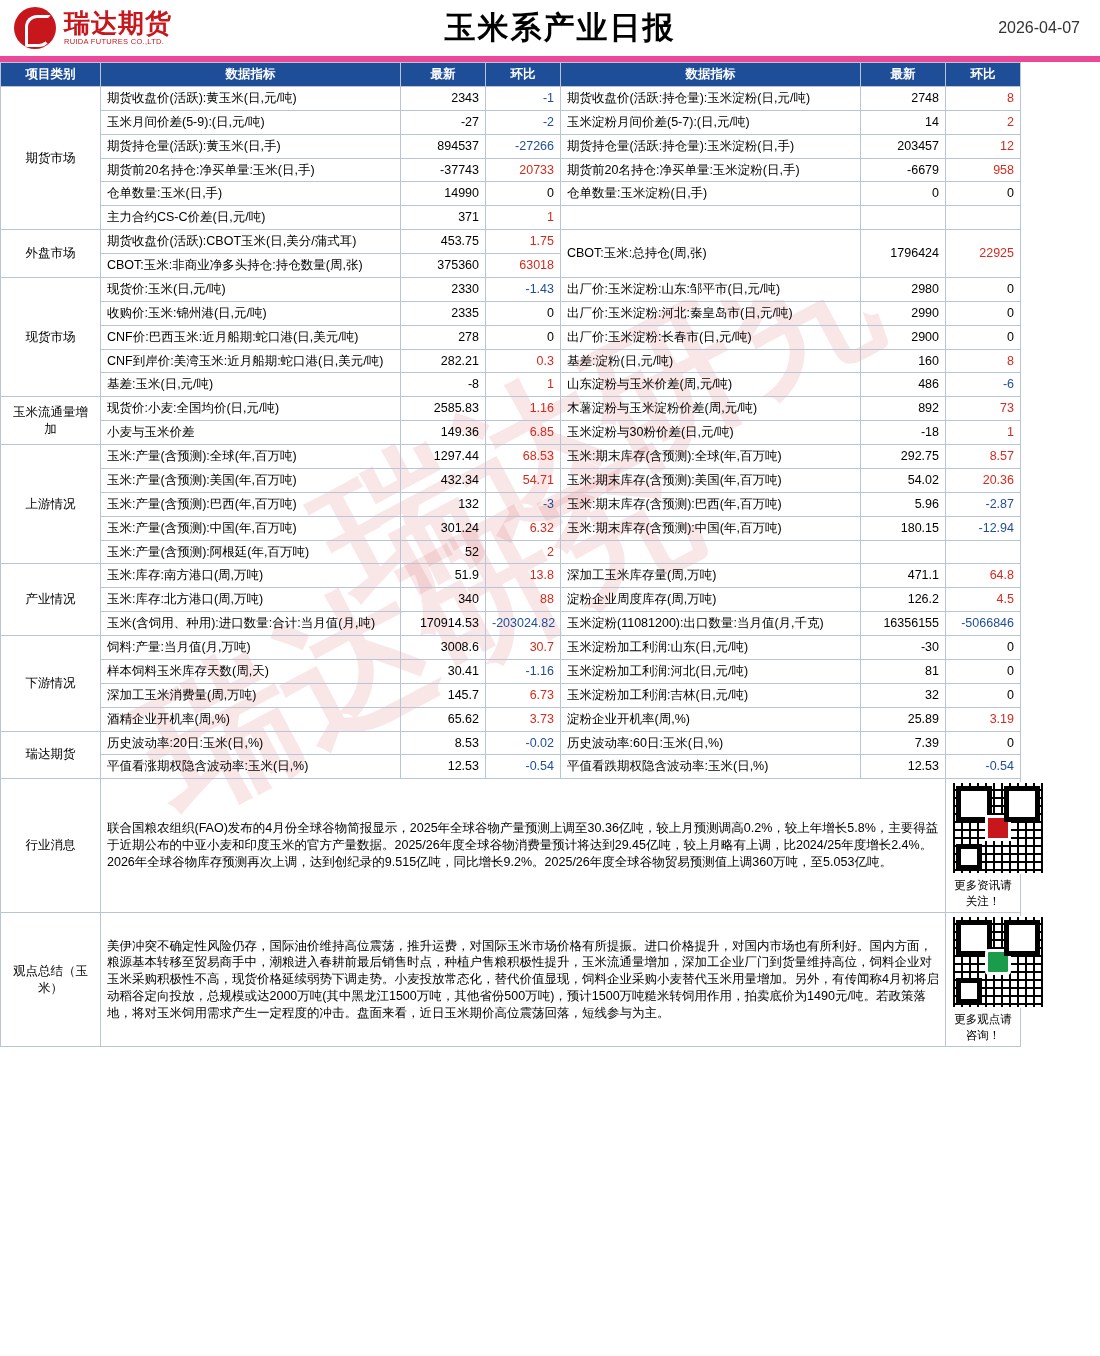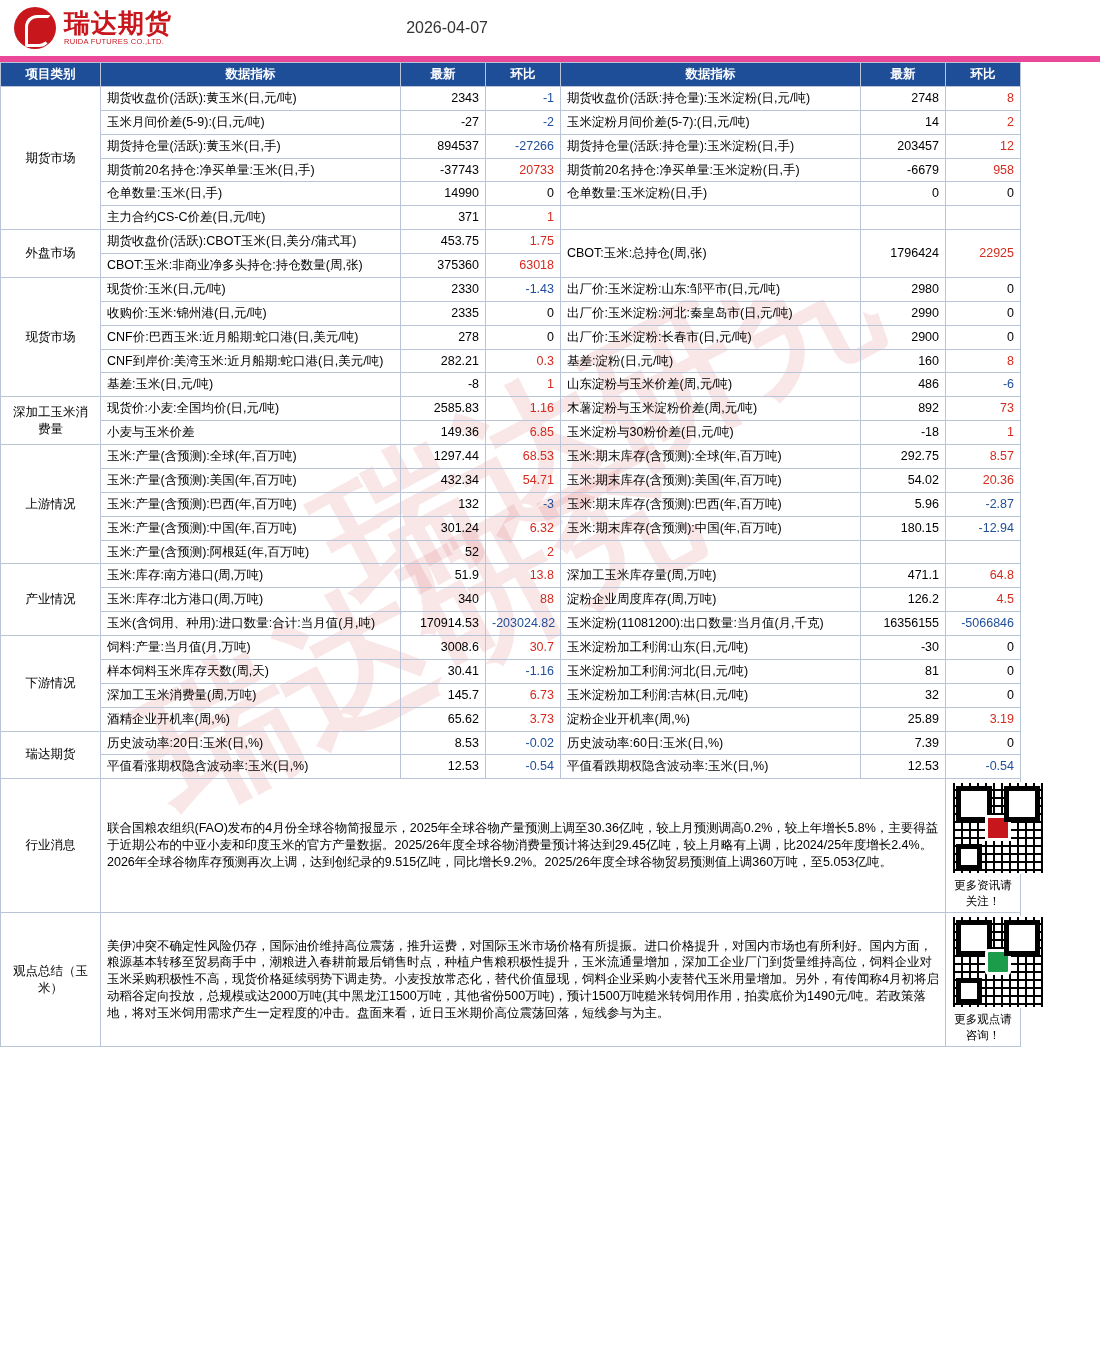--- a/index.html
+++ b/index.html
@@ -132,20 +132,21 @@
 <div class="page">
 
   <div class="header">
     <div class="logo-wrap">
       <div class="logo-mark"></div>
       <div class="logo-text">
         <div class="logo-cn">瑞达期货</div>
         <div class="logo-en">RUIDA FUTURES CO.,LTD.</div>
       </div>
     </div>
+    <div class="doc-title">玉米系产业日报</div>
     <div class="doc-date">2026-04-07</div>
   </div>
 
   <div class="watermark">
     <span class="wm1">瑞达研究</span>
     <span class="wm2">瑞达研究</span>
   </div>
 
   <table class="main">
     <colgroup>
@@ -267,21 +268,21 @@
         </tr>
         <tr>
           <td class="ind">基差:玉米(日,元/吨)</td>
           <td class="num">-8</td>
           <td class="chg pos">1</td>
           <td class="ind">山东淀粉与玉米价差(周,元/吨)</td>
           <td class="num">486</td>
           <td class="chg neg">-6</td>
         </tr>
         <tr class="sep-row">
-          <td class="cat" rowspan="2">深加工玉米消费量</td>
+          <td class="cat" rowspan="2">玉米流通量增加</td>
           <td class="ind">现货价:小麦:全国均价(日,元/吨)</td>
           <td class="num">2585.83</td>
           <td class="chg pos">1.16</td>
           <td class="ind">木薯淀粉与玉米淀粉价差(周,元/吨)</td>
           <td class="num">892</td>
           <td class="chg pos">73</td>
         </tr>
         <tr>
           <td class="ind">小麦与玉米价差</td>
           <td class="num">149.36</td>

